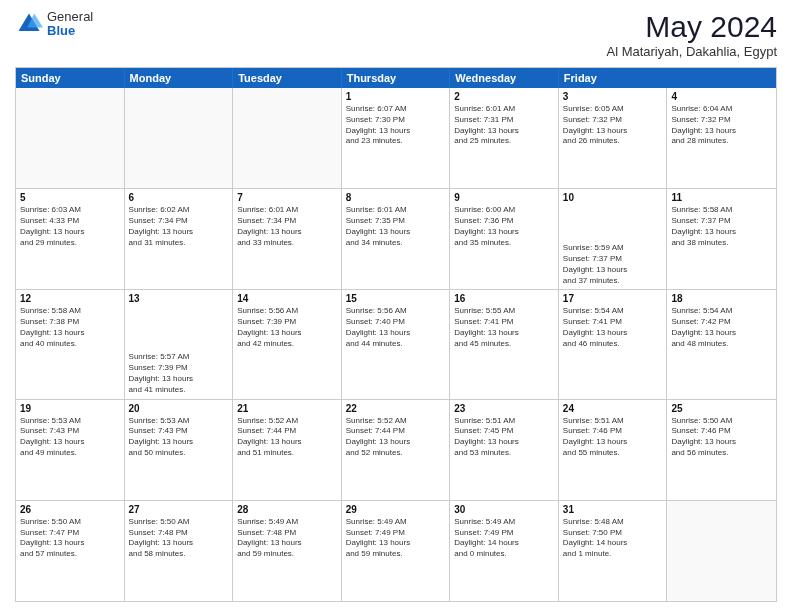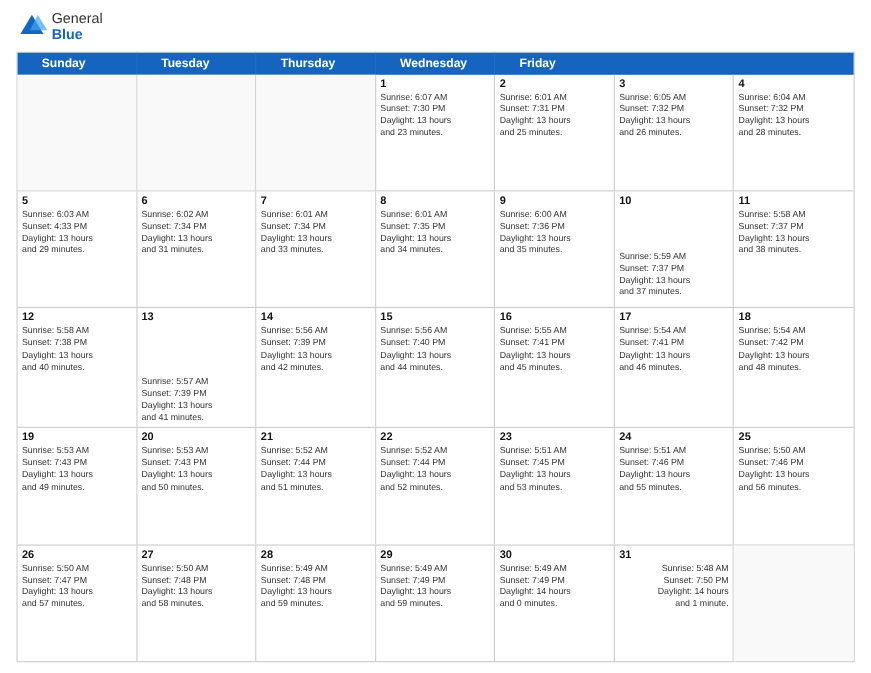--- a/index.html
+++ b/index.html
@@ -70,21 +70,20 @@
       grid-template-columns: repeat(7, 1fr);
       background: #1565c0;
     }
     .cal-header-cell {
       color: #fff;
       font-size: 11px;
       font-weight: 600;
       padding: 4px 5px;
       text-align: left;
       border-right: 1px solid #1a70cc;
-      margin-left: 17px;
     }
     .cal-header-cell:last-child { border-right: none; }
     .cal-body {
       flex: 1;
       display: flex;
       flex-direction: column;
     }
     .cal-week {
       display: grid;
       grid-template-columns: repeat(7, 1fr);
@@ -122,25 +121,30 @@
     <div class="logo">
       <svg class="logo-icon" viewBox="0 0 32 32">
         <polygon points="16,4 28,24 4,24" fill="#1565c0"></polygon>
         <polygon points="22,4 32,20 14,20" fill="#42a5f5" opacity="0.7"></polygon>
       </svg>
       <div class="logo-text">
         <span class="logo-general">General</span>
         <span class="logo-blue">Blue</span>
       </div>
     </div>
+    <div class="title-section">
+      <div class="main-title">May 2024</div>
+      <div class="subtitle">Al Matariyah, Dakahlia, Egypt</div>
+    </div>
   </div>
 
   <div class="calendar">
     <div class="cal-header-row" id="cal-header">
         <div class="cal-header-cell">Sunday</div>
+        <div class="cal-header-cell">Monday</div>
         <div class="cal-header-cell">Tuesday</div>
         <div class="cal-header-cell">Thursday</div>
         <div class="cal-header-cell">Wednesday</div>
         <div class="cal-header-cell">Friday</div>
       </div>
     <div class="cal-body" id="cal-body">
         <div class="cal-week">
           <div class="cal-cell empty"></div>
           <div class="cal-cell empty"></div>
           <div class="cal-cell empty"></div>
@@ -357,21 +361,21 @@
           </div>
           <div class="cal-cell">
             <div class="day-num">30</div>
             <div class="cell-info" style="white-space: pre-line;">Sunrise: 5:49 AM
 Sunset: 7:49 PM
 Daylight: 14 hours
 and 0 minutes.</div>
           </div>
           <div class="cal-cell">
             <div class="day-num">31</div>
-            <div class="cell-info" style="white-space: pre-line; text-align: right;">Sunrise: 5:48 AM
+            <div class="cell-info" style="white-space: pre-line;">Sunrise: 5:48 AM
 Sunset: 7:50 PM
 Daylight: 14 hours
 and 1 minute.</div>
           </div>
           <div class="cal-cell empty"></div>
         </div>
       </div>
   </div>
 </div>
 

